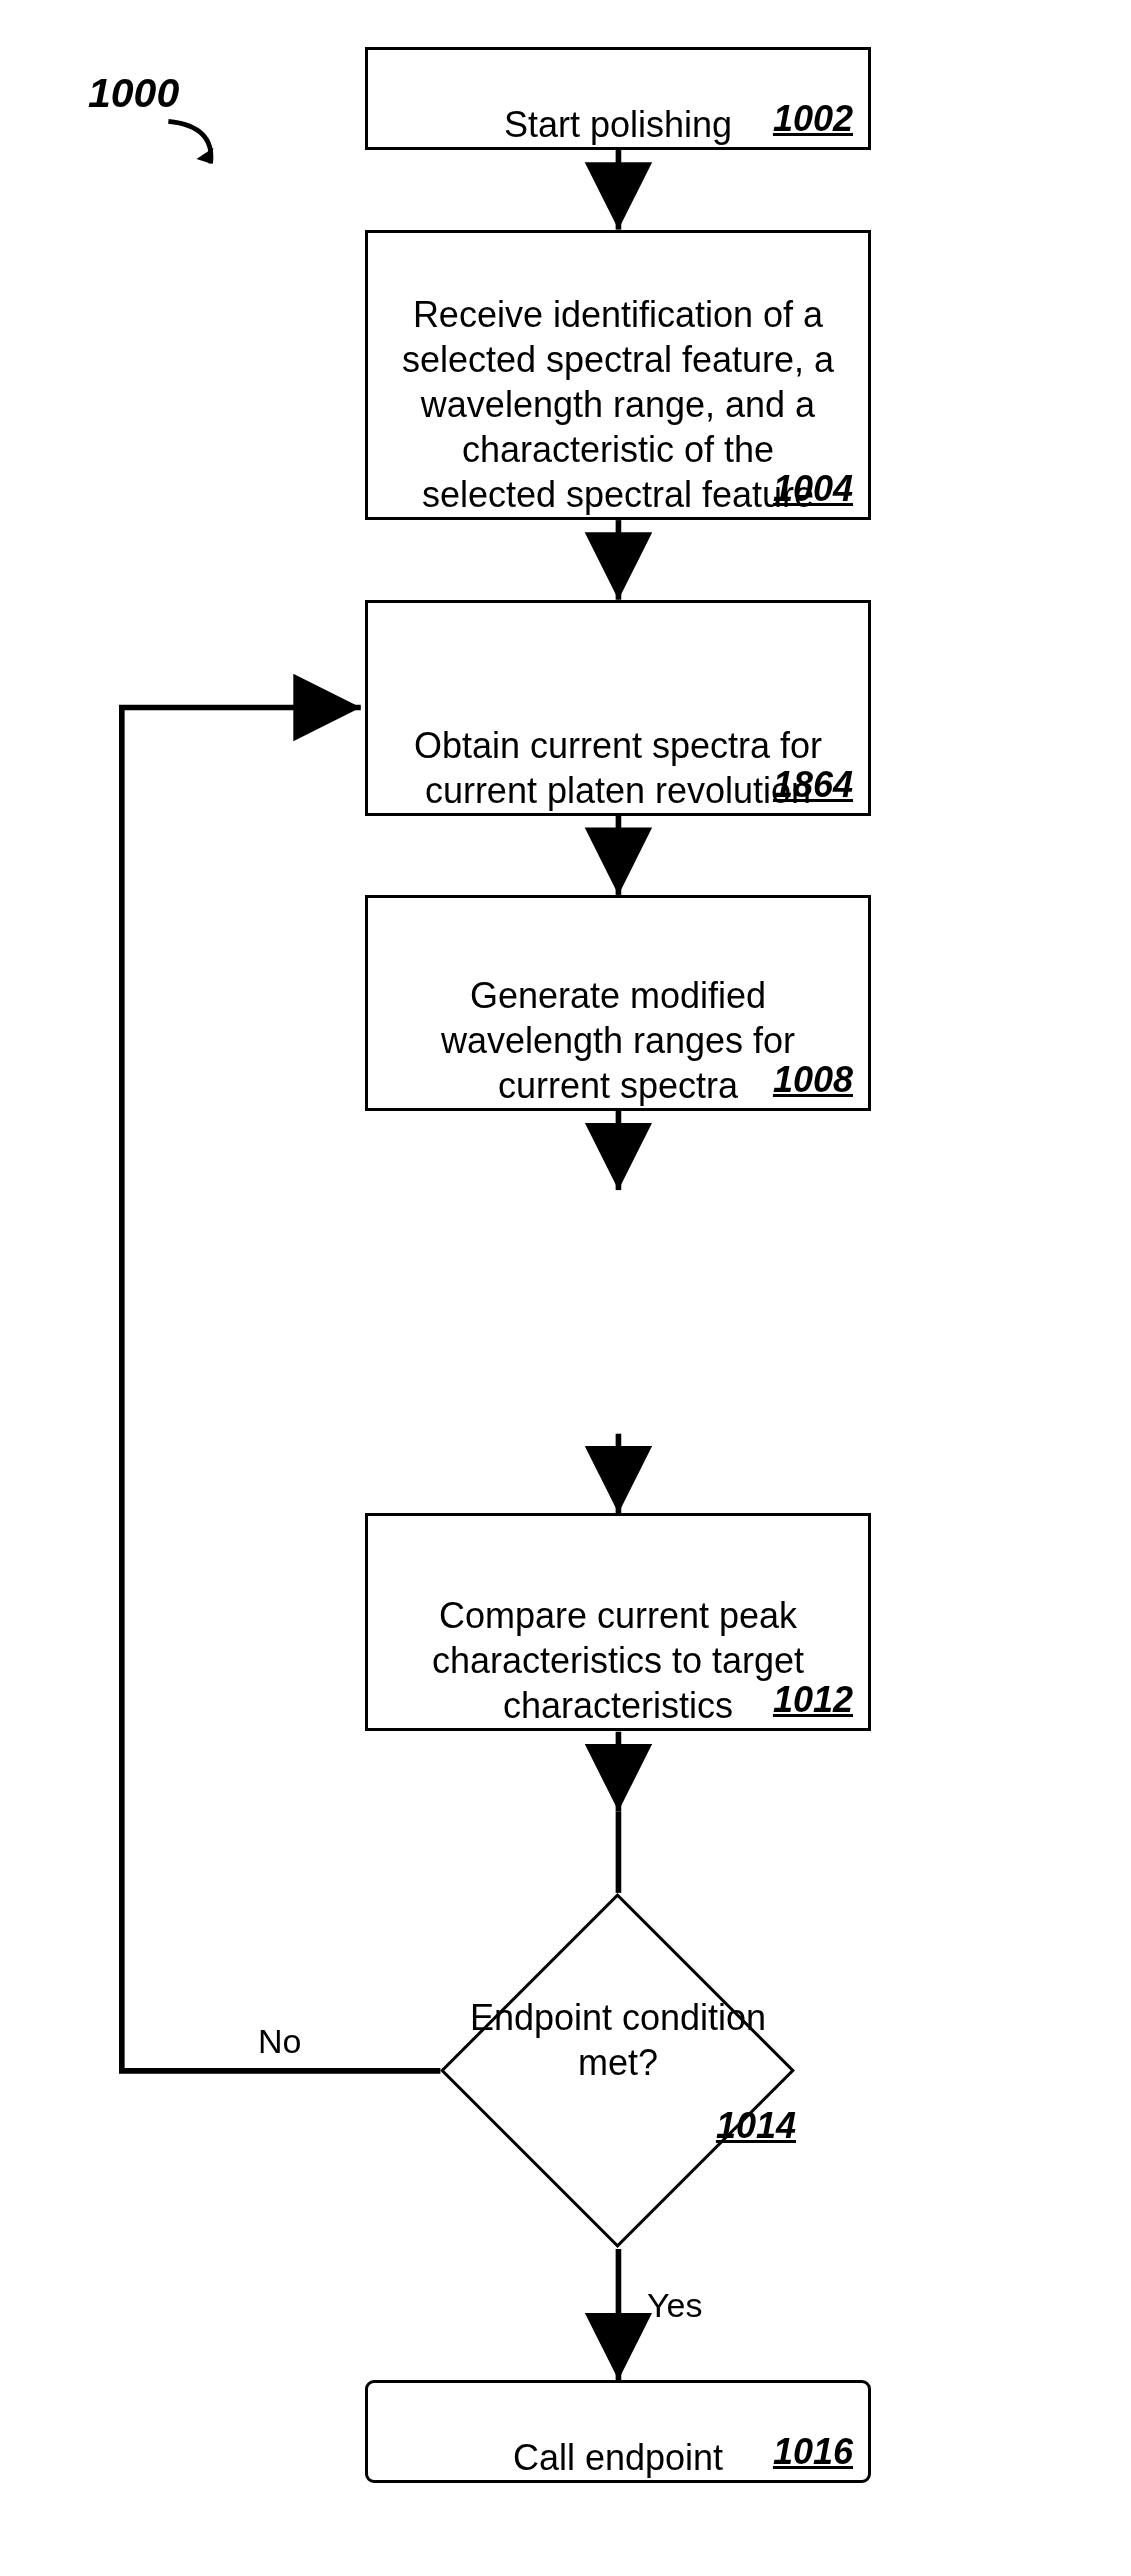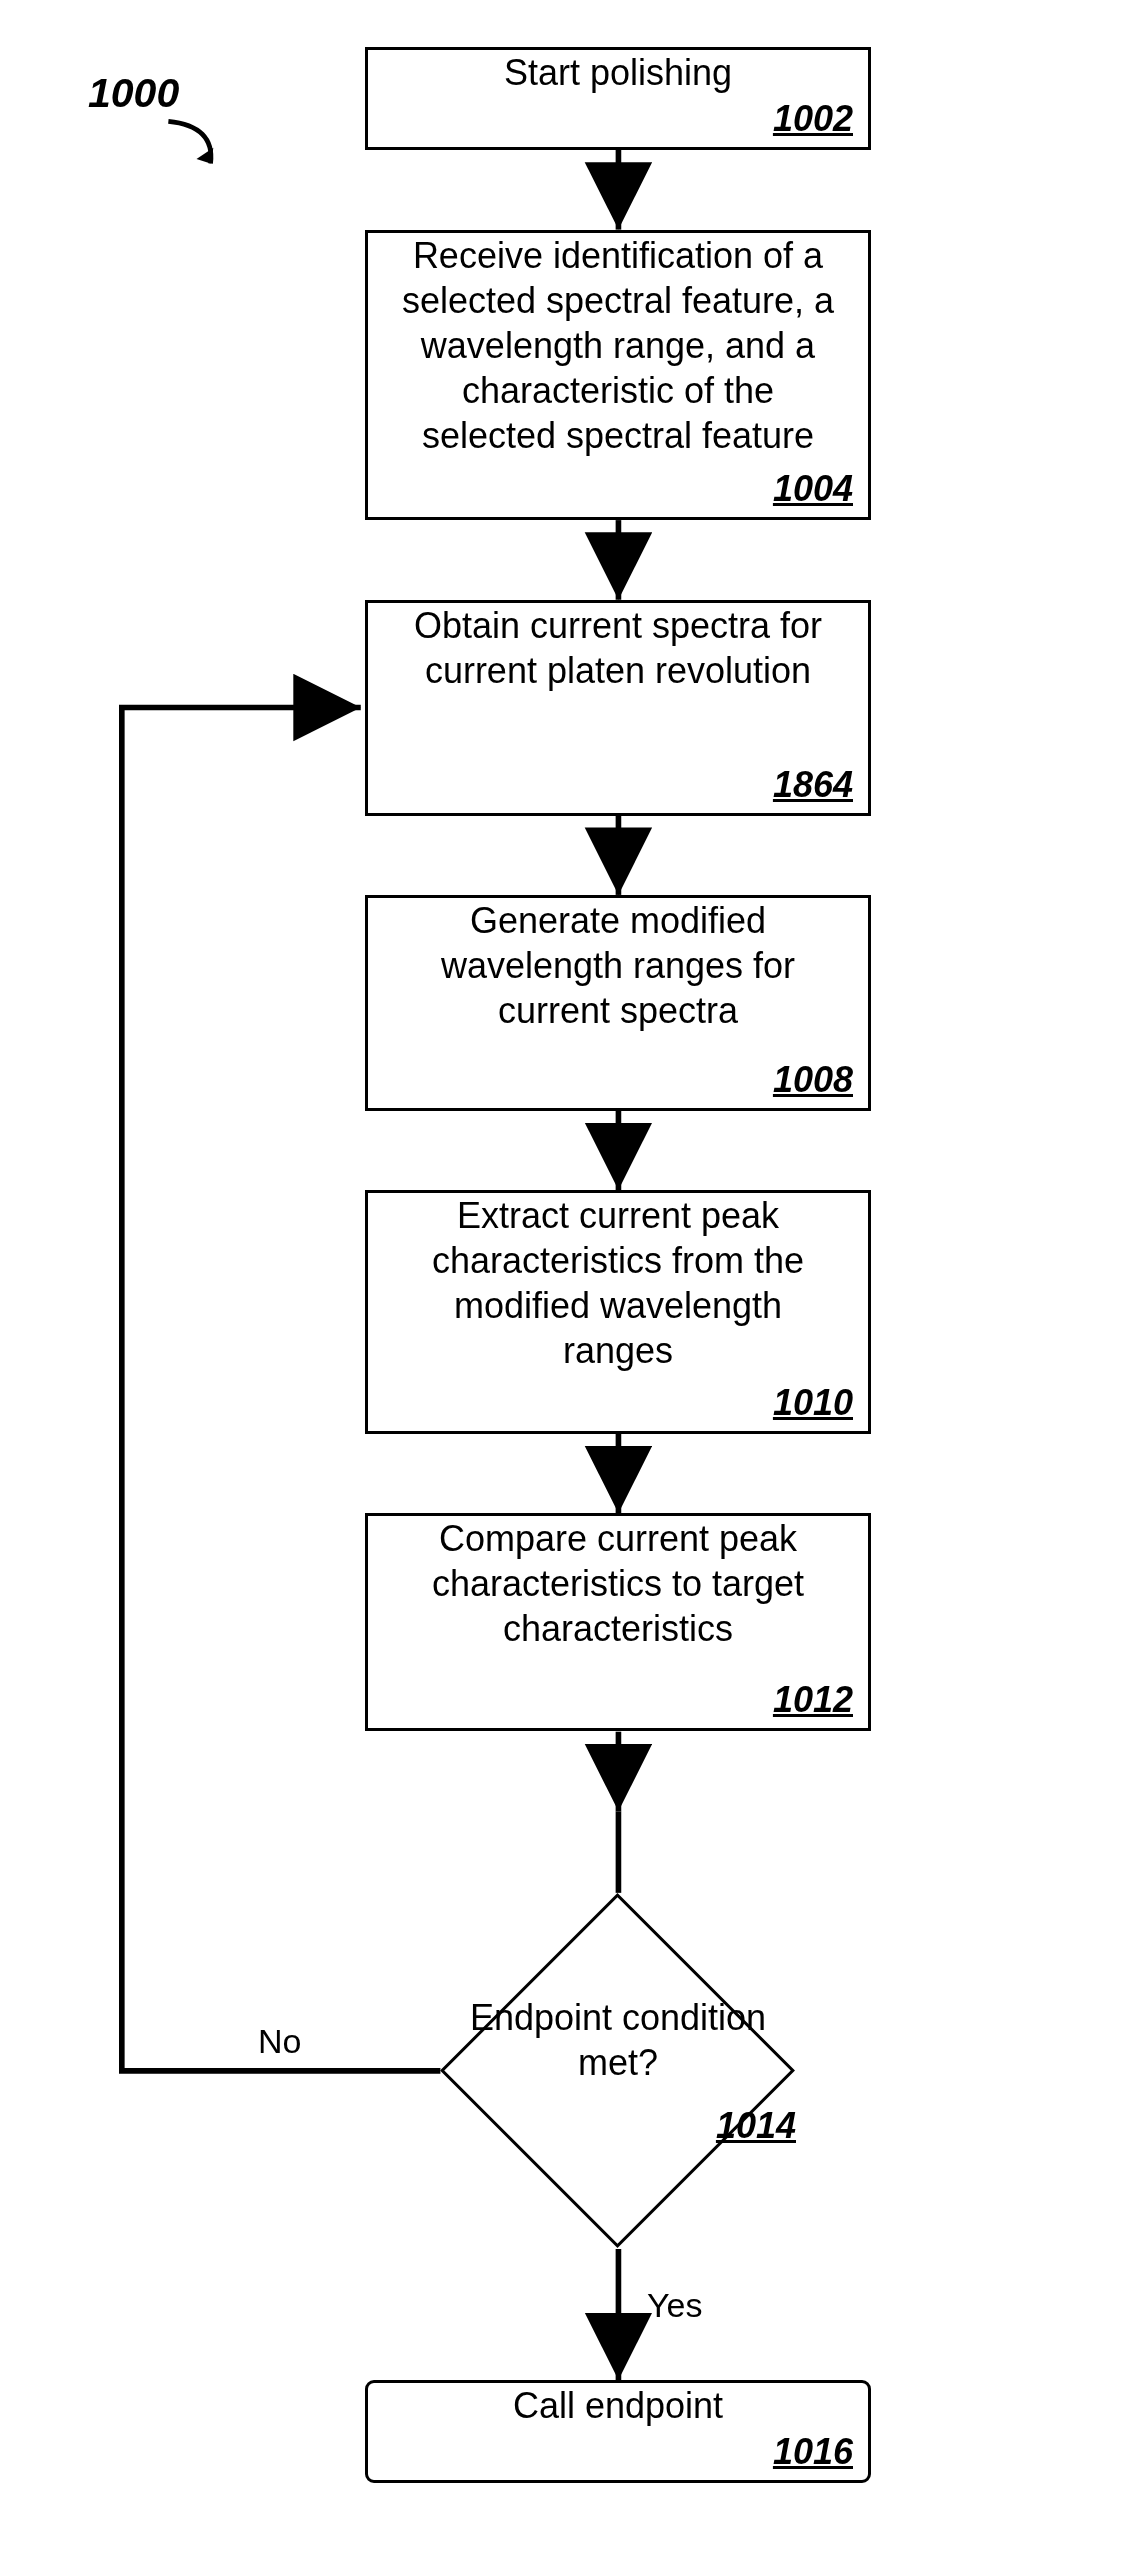--- a/index.html
+++ b/index.html
@@ -33,21 +33,21 @@
   }
 
   
   .box {
     position: absolute;
     border: 3.7px solid #000;
     box-sizing: border-box;
     text-align: center;
     display: flex;
     flex-direction: column;
-    justify-content: flex-start;
+    justify-content: flex-end;
     background: #fff;
   }
   .box .txt {
     font-size: 36px;
     line-height: 1.25;
     padding: 0 26px;
   }
   .box .step {
     position: absolute;
     right: 15px;
@@ -152,24 +152,20 @@
   <div class="box" style="left:365px; top:600px; width:506px; height:216px;">
     <div class="txt">Obtain current spectra for current platen revolution</div>
     <div class="step">1864</div>
   </div>
 
   <div class="box" style="left:365px; top:895px; width:506px; height:216px;">
     <div class="txt">Generate modified wavelength ranges for current spectra</div>
     <div class="step">1008</div>
   </div>
 
-  <div class="box" style="left:365px; top:1190px; width:506px; height:244px;">
-    <div class="txt">Extract current peak characteristics from the modified wavelength ranges</div>
-    <div class="step">1010</div>
-  </div>
 
   <div class="box" style="left:365px; top:1513px; width:506px; height:218px;">
     <div class="txt">Compare current peak characteristics to target characteristics</div>
     <div class="step">1012</div>
   </div>
 
   <div class="diamond-wrap" style="left:440px; top:1893px; width:356px; height:356px;">
     <div class="diamond-shape" style="left:52px; top:52px; width:251px; height:251px;"></div>
     <div class="diamond-content">
       <div class="txt">Endpoint condition met?</div>

